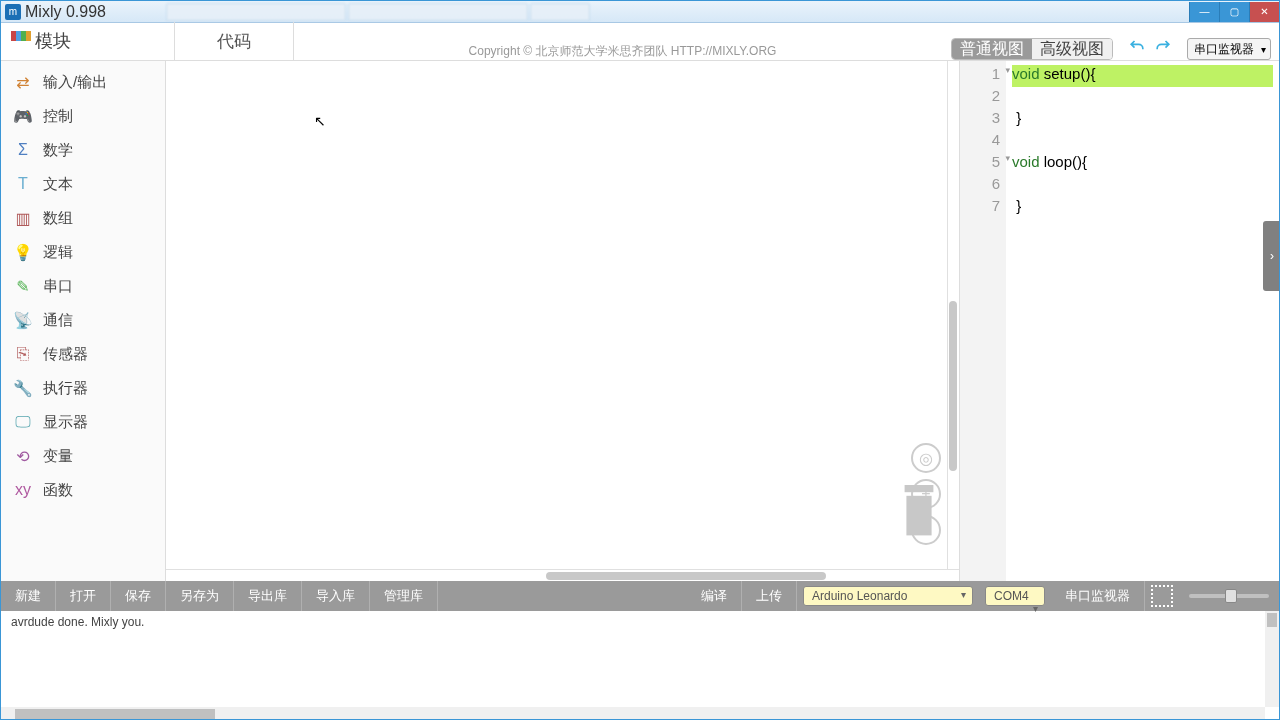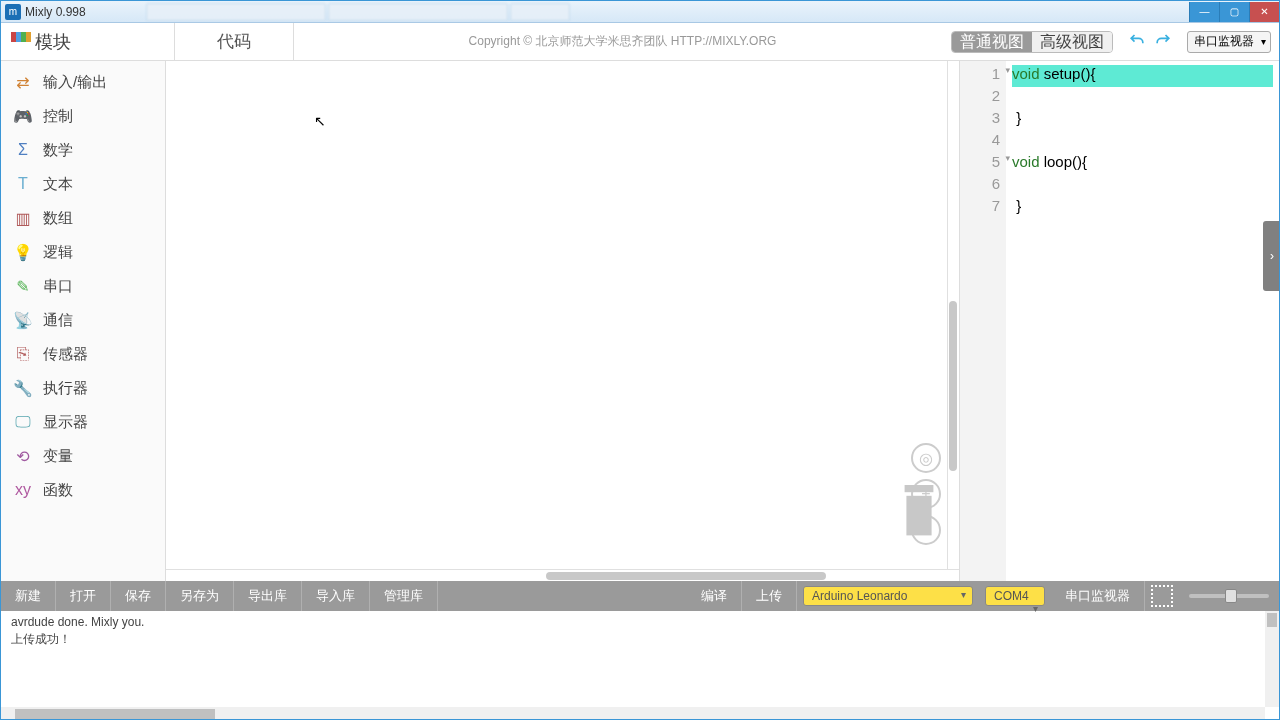--- a/index.html
+++ b/index.html
@@ -1,30 +1,30 @@
 <!DOCTYPE html>
 <html><head>
 <meta charset="utf-8">
 <style>
 * { margin: 0; padding: 0; box-sizing: border-box; font-family: "Microsoft YaHei", Arial, sans-serif; }
 body { width: 1280px; height: 720px; overflow: hidden; background: #fff; border: 1px solid #3a96d6; }
 
 
 .titlebar { height: 22px; background: linear-gradient(#eaf3fb, #d6e8f7); display: flex; align-items: center; border-bottom: 1px solid #a8c8e4; }
 .titlebar .app-icon { width: 16px; height: 16px; margin: 0 4px; background: #1b6fb5; color: #fff; font-size: 10px; display: flex; align-items: center; justify-content: center; border-radius: 2px; }
-.titlebar .title { font-size: 12px; color: #333; }
+.titlebar .title { font-size: 16px; color: #333; }
 .titlebar .tabs-thumb { display: flex; margin-left: 60px; gap: 2px; }
 .titlebar .thumb { width: 180px; height: 18px; background: #e8f0f8; border: 1px solid #c0d8ec; border-radius: 2px 2px 0 0; }
 .titlebar .thumb.blurred { filter: blur(1px); opacity: .8; }
 .titlebar .spacer { flex: 1; }
 .titlebar .winbtn { width: 30px; height: 20px; display: flex; align-items: center; justify-content: center; font-size: 10px; color: #fff; background: #3a96d6; border-left: 1px solid #2a7db8; }
 .titlebar .winbtn.close { background: #c75050; }
 
 
-.toprow { height: 38px; display: flex; align-items: center; border-bottom: 1px solid #ddd; }
+.toprow { height: 38px; display: flex; align-items: flex-end; border-bottom: 1px solid #ddd; }
 .sidebar-head { width: 165px; height: 38px; display: flex; align-items: center; padding: 0 10px; font-size: 18px; color: #444; }
 .sidebar-head .puzzle { width: 20px; height: 20px; margin-right: 4px; display: flex; }
 .sidebar-head .puzzle span { width: 10px; height: 10px; }
 .code-tab { width: 120px; height: 38px; display: flex; align-items: center; justify-content: center; font-size: 17px; color: #555; border-right: 1px solid #ddd; border-left: 1px solid #ddd; margin-left: 8px; }
 .copyright { flex: 1; text-align: center; color: #999; font-size: 12px; }
 .viewsel { border: 1px solid #bbb; border-radius: 4px; display: flex; overflow: hidden; height: 22px; }
 .viewsel button { border: none; padding: 0 8px; font-size: 16px; height: 100%; cursor: pointer; }
 .viewsel .active { background: #9a9a9a; color: #fff; }
 .viewsel .inactive { background: #f0f0f0; color: #444; }
 .undo-redo { display: flex; gap: 6px; margin: 0 14px; }
@@ -52,29 +52,29 @@
 .canvas .vscroll { position: absolute; right: 0; top: 0; bottom: 12px; width: 12px; border-left: 1px solid #e0e0e0; }
 .canvas .vscroll .thumb { position: absolute; right: 2px; top: 240px; width: 8px; height: 170px; background: #c8c8c8; border-radius: 4px; }
 
 
 .codepanel { width: 320px; border-left: 1px solid #ddd; display: flex; position: relative; }
 .gutter { width: 46px; background: #f3f3f3; text-align: right; padding: 4px 6px 0 0; color: #999; font-family: Consolas, monospace; font-size: 15px; }
 .gutter .ln { height: 22px; position: relative; }
 .gutter .ln.fold::after { content: "▾"; position: absolute; right: -10px; font-size: 9px; color: #999; }
 .code { flex: 1; padding: 4px 6px 0; font-family: Consolas, monospace; font-size: 15px; }
 .code .line { height: 22px; white-space: pre; }
-.code .line.hl { background: #5eead4; }
+.code .line.hl { background: #bef264; }
 .code .kw { color: #2a7a2a; }
 .collapse-tab { position: absolute; right: -2px; top: 160px; width: 18px; height: 70px; background: #808080; border-radius: 3px 0 0 3px; display: flex; align-items: center; justify-content: center; color: #fff; font-size: 12px; cursor: pointer; }
 
 
 .bottombar { height: 30px; background: #9a9a9a; display: flex; align-items: center; color: #fff; font-size: 13px; }
 .bottombar .btn { padding: 0 14px; height: 100%; display: flex; align-items: center; border-right: 1px solid #b0b0b0; cursor: pointer; }
 .bottombar .spacer { flex: 1; }
-.bottombar .select { background: #fde047; color: #555; border: 1px solid #888; border-radius: 3px; margin: 0 6px; padding: 2px 22px 2px 8px; font-size: 12px; position: relative; }
+.bottombar .select { background: #fef9c3; color: #555; border: 1px solid #888; border-radius: 3px; margin: 0 6px; padding: 2px 22px 2px 8px; font-size: 12px; position: relative; }
 .bottombar .select::after { content: "▾"; position: absolute; right: 6px; font-size: 10px; color: #666; }
 .bottombar .chip { width: 22px; height: 22px; border: 2px dotted #fff; margin: 0 6px; }
 .bottombar .slider { width: 80px; height: 4px; background: #c0c0c0; border-radius: 2px; margin: 0 10px; position: relative; }
 .bottombar .slider .knob { position: absolute; left: 36px; top: -5px; width: 12px; height: 14px; background: #e0e0e0; border: 1px solid #888; border-radius: 2px; }
 
 
 .console-wrap { height: 110px; position: relative; }
 .console { height: 96px; overflow: hidden; font-size: 12px; color: #444; padding: 2px 10px; }
 .console .line { margin: 2px 0; }
 .cscroll-v { position: absolute; right: 0; top: 0; bottom: 14px; width: 14px; background: #f0f0f0; }
@@ -248,21 +248,20 @@
   <div class="chip"></div>
   <div class="slider">
       <div class="knob"></div>
     </div>
 </div>
 
 <div class="console-wrap">
   <div class="console" id="console">
       <div class="line">avrdude done.  Mixly you.</div>
       <div class="line"></div>
-      <div class="line">上传成功！</div>
     </div>
   <div class="cscroll-v">
       <div class="thumb"></div>
     </div>
   <div class="cscroll-h">
       <div class="thumb"></div>
     </div>
 </div>
 
 </body></html>

